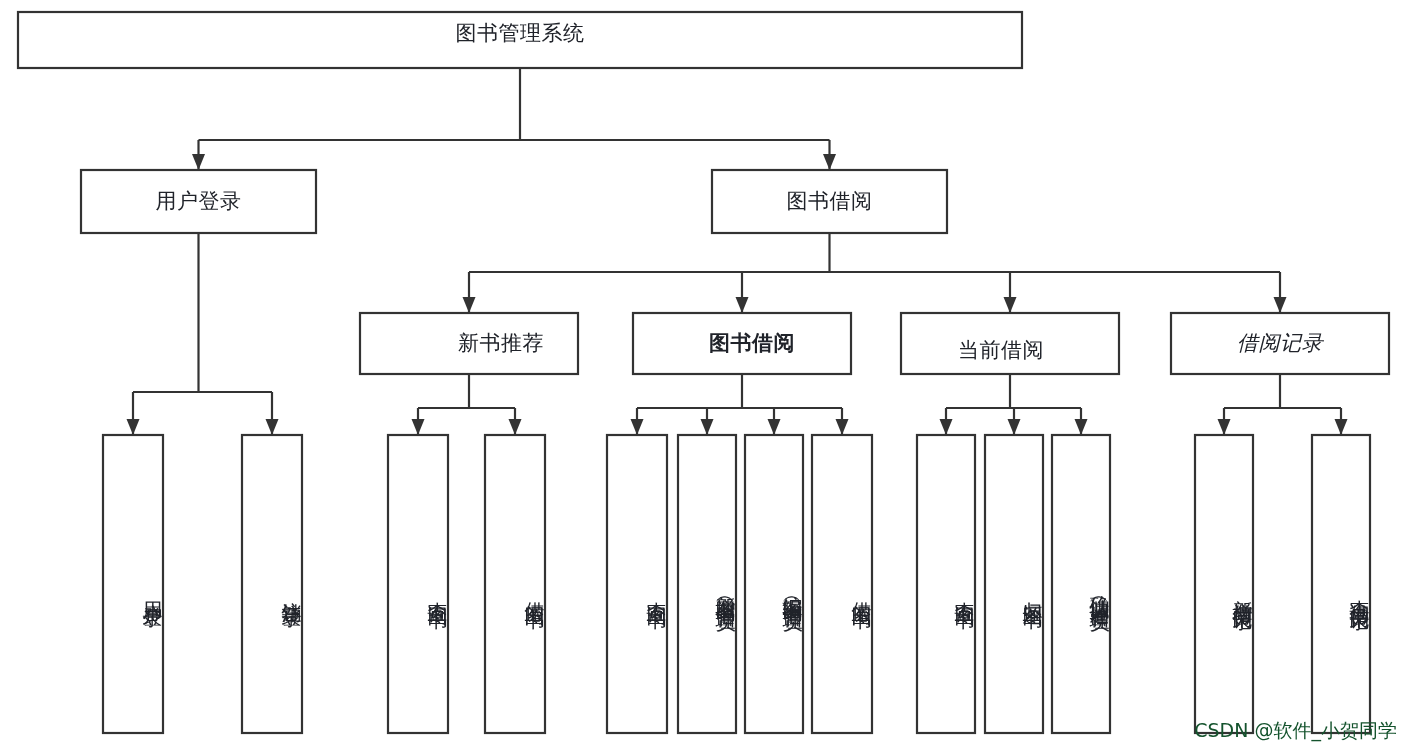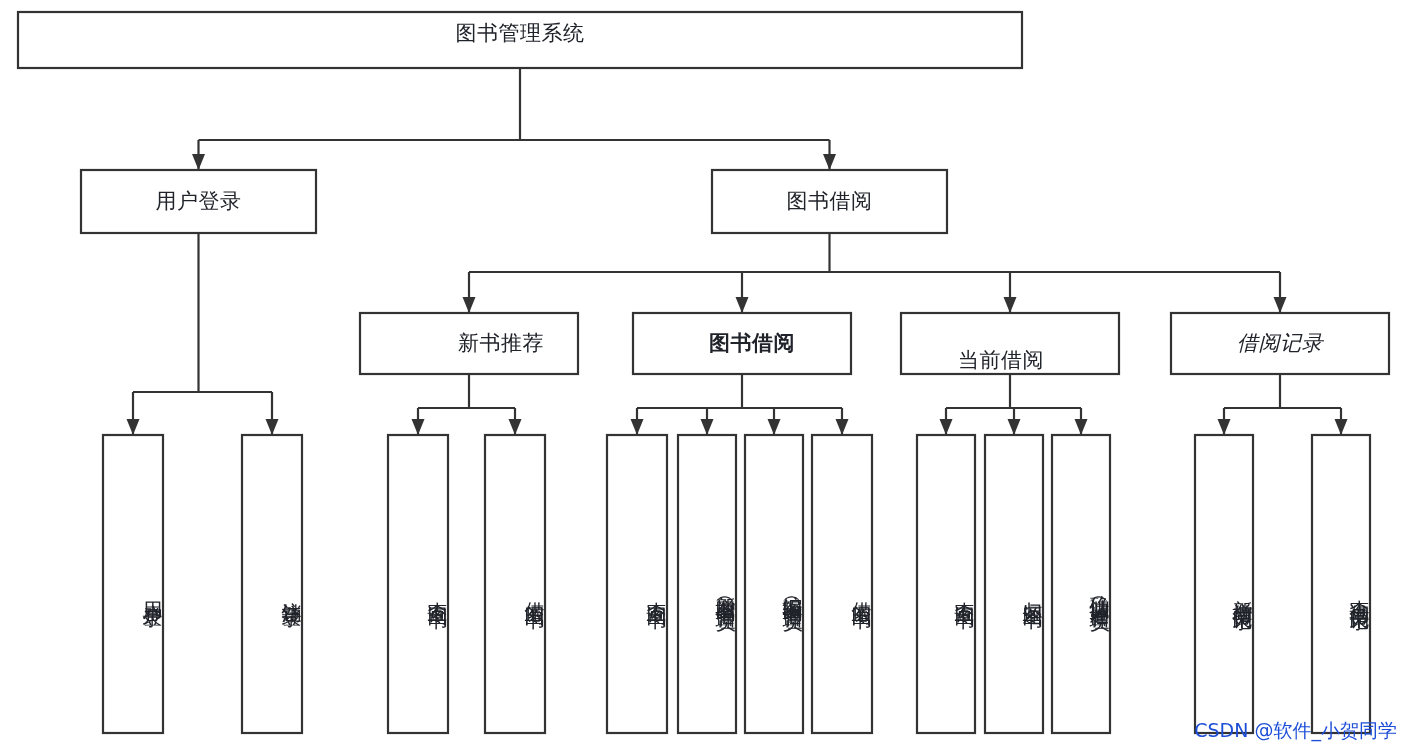--- a/index.html
+++ b/index.html
@@ -60,21 +60,21 @@
     writing-mode: vertical-rl;
     text-orientation: upright;
     letter-spacing: 2.5px;
     font-size: 20px;
   }
   .watermark {
     position: absolute;
     right: 8px;
     bottom: 3px;
     font-size: 19px;
-    color: #1d4ed8;
+    color: #14532d;
     font-family: "DejaVu Sans", "Liberation Sans", sans-serif;
     white-space: nowrap;
     pointer-events: none;
   }
 </style>
 </head>
 <body>
 
 <div id="diagram-root">
 
@@ -156,21 +156,21 @@
         <rect x="1312" y="435" width="58" height="298" class="node-box"></rect>
       </g>
   </svg>
 
   <div id="labels-layer">
       <div class="node-label horizontal" style="left: 18px; top: 12px; width: 1004px; height: 43px;">图书管理系统</div>
       <div class="node-label horizontal" style="left: 81px; top: 170px; width: 235px; height: 63px;">用户登录</div>
       <div class="node-label horizontal" style="left: 712px; top: 170px; width: 235px; height: 63px;">图书借阅</div>
       <div class="node-label horizontal" style="left: 360px; top: 313px; width: 218px; height: 61px; padding-left: 32px;">新书推荐</div>
       <div class="node-label horizontal" style="left: 633px; top: 313px; width: 238px; height: 61px; font-weight: bold;">图书借阅</div>
-      <div class="node-label horizontal" style="left: 901px; top: 330px; width: 200px; height: 61px;">当前借阅</div>
+      <div class="node-label horizontal" style="left: 901px; top: 320px; width: 200px; height: 61px;">当前借阅</div>
       <div class="node-label horizontal" style="left: 1171px; top: 313px; width: 218px; height: 61px; font-style: italic;">借阅记录</div>
       <div class="node-label vertical" style="left: 103px; top: 435px; width: 60px; height: 298px; align-items: flex-start; padding-top: 14px; box-sizing: border-box;">用户登录</div>
       <div class="node-label vertical" style="left: 242px; top: 435px; width: 60px; height: 298px; align-items: flex-start; padding-top: 14px; box-sizing: border-box;">注销登录</div>
       <div class="node-label vertical" style="left: 388px; top: 435px; width: 60px; height: 298px; align-items: flex-start; padding-top: 14px; box-sizing: border-box;">查询图书</div>
       <div class="node-label vertical" style="left: 485px; top: 435px; width: 60px; height: 298px; align-items: flex-start; padding-top: 14px; box-sizing: border-box;">借阅图书</div>
       <div class="node-label vertical" style="left: 607px; top: 435px; width: 60px; height: 298px; align-items: flex-start; padding-top: 14px; box-sizing: border-box;">查询图书</div>
       <div class="node-label vertical" style="left: 678px; top: 435px; width: 58px; height: 298px; align-items: flex-start; padding-top: 14px; box-sizing: border-box;">新增图书（管理员）</div>
       <div class="node-label vertical" style="left: 745px; top: 435px; width: 58px; height: 298px; align-items: flex-start; padding-top: 14px; box-sizing: border-box;">编辑图书（管理员）</div>
       <div class="node-label vertical" style="left: 812px; top: 435px; width: 60px; height: 298px; align-items: flex-start; padding-top: 14px; box-sizing: border-box;">借阅图书</div>
       <div class="node-label vertical" style="left: 917px; top: 435px; width: 58px; height: 298px; align-items: flex-start; padding-top: 14px; box-sizing: border-box;">查询图书</div>

